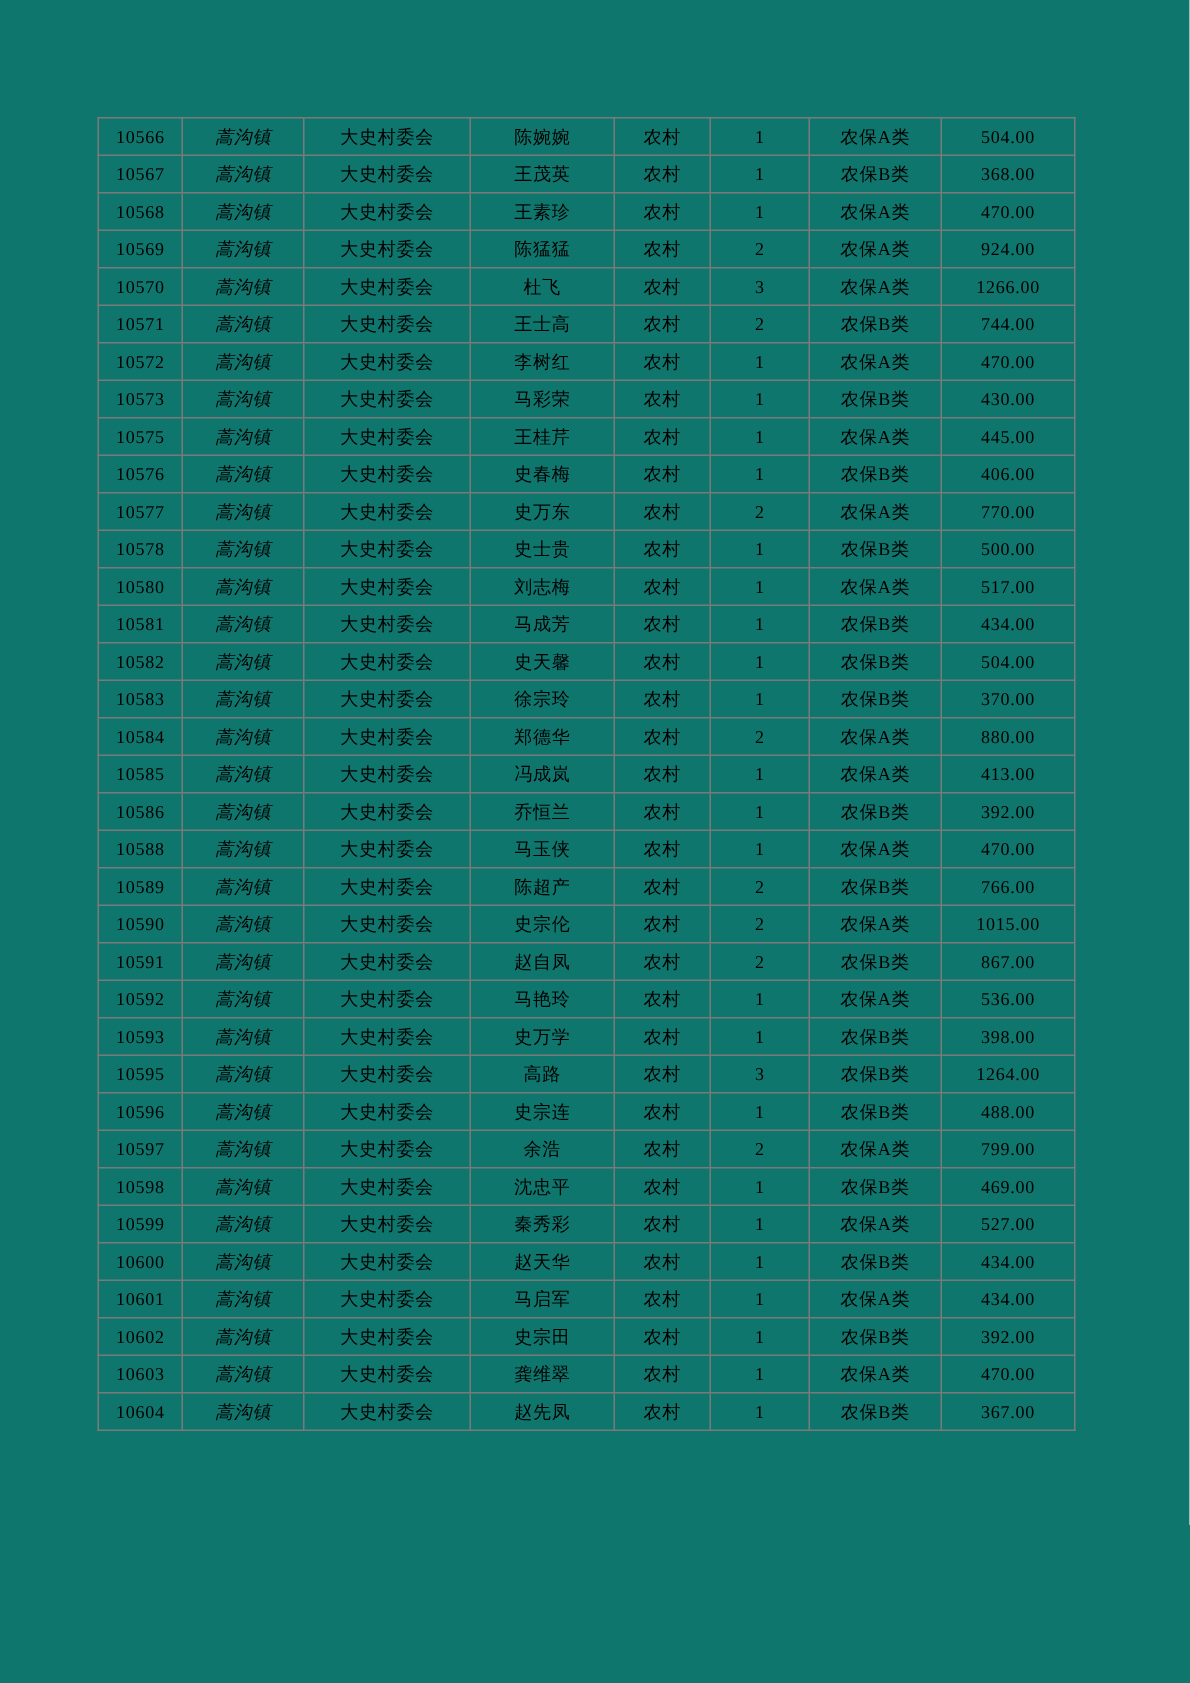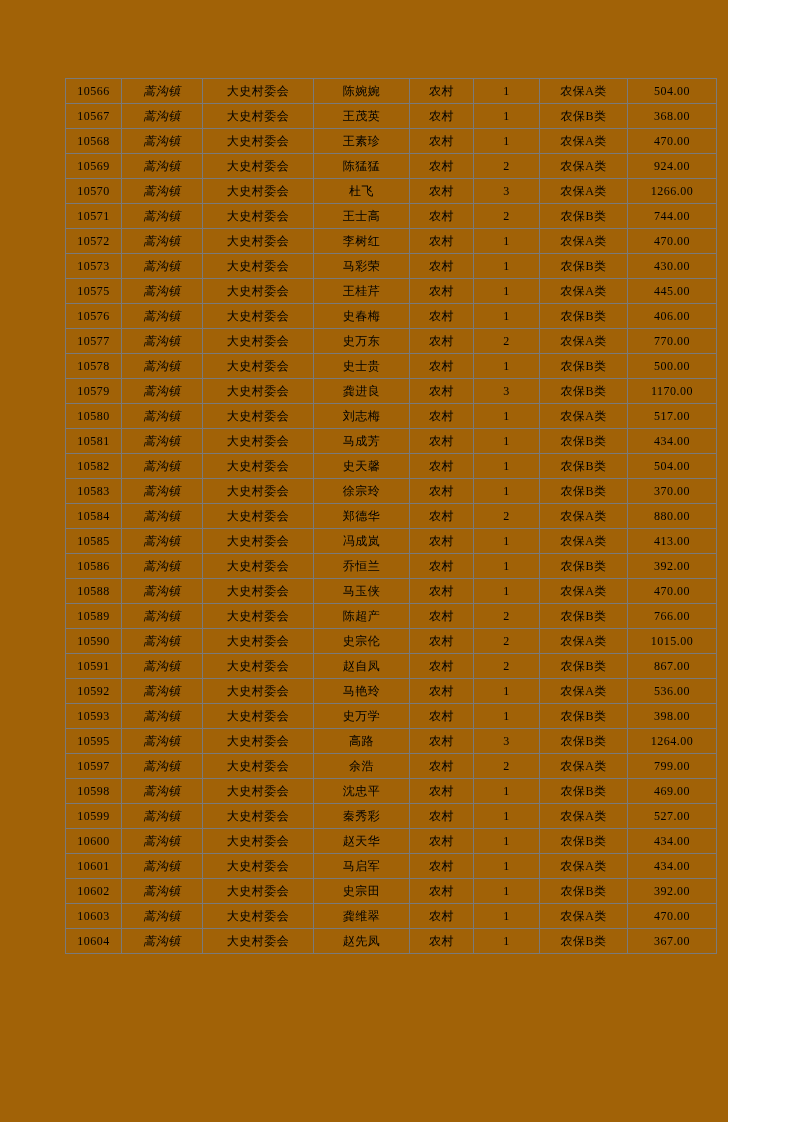--- a/index.html
+++ b/index.html
@@ -11,23 +11,23 @@
     width: 793px;
     height: 1122px;
     position: relative;
     font-family: "Liberation Serif", "DejaVu Serif", serif;
     color: #000000;
   }
   .sheet {
     position: absolute;
     left: 0;
     top: 0;
-    width: 728px;
+    width: 793px;
     height: 1122px;
-    background: #a16207;
+    background: #0f766e;
   }
   table.data-table {
     position: absolute;
     left: 65px;
     top: 78px;
     border-collapse: collapse;
     table-layout: fixed;
     width: 643px;
     font-size: 12px;
   }
@@ -170,168 +170,168 @@
           <td class="col-id">10578</td>
           <td class="col-town">蒿沟镇</td>
           <td class="col-village">大史村委会</td>
           <td class="col-name">史士贵</td>
           <td class="col-type">农村</td>
           <td class="col-count">1</td>
           <td class="col-insurance">农保B类</td>
           <td class="col-amount">500.00</td>
         </tr>
         <tr>
-          <td class="col-id">10579</td>
-          <td class="col-town">蒿沟镇</td>
-          <td class="col-village">大史村委会</td>
-          <td class="col-name">龚进良</td>
+          <td class="col-id">10580</td>
+          <td class="col-town">蒿沟镇</td>
+          <td class="col-village">大史村委会</td>
+          <td class="col-name">刘志梅</td>
+          <td class="col-type">农村</td>
+          <td class="col-count">1</td>
+          <td class="col-insurance">农保A类</td>
+          <td class="col-amount">517.00</td>
+        </tr>
+        <tr>
+          <td class="col-id">10581</td>
+          <td class="col-town">蒿沟镇</td>
+          <td class="col-village">大史村委会</td>
+          <td class="col-name">马成芳</td>
+          <td class="col-type">农村</td>
+          <td class="col-count">1</td>
+          <td class="col-insurance">农保B类</td>
+          <td class="col-amount">434.00</td>
+        </tr>
+        <tr>
+          <td class="col-id">10582</td>
+          <td class="col-town">蒿沟镇</td>
+          <td class="col-village">大史村委会</td>
+          <td class="col-name">史天馨</td>
+          <td class="col-type">农村</td>
+          <td class="col-count">1</td>
+          <td class="col-insurance">农保B类</td>
+          <td class="col-amount">504.00</td>
+        </tr>
+        <tr>
+          <td class="col-id">10583</td>
+          <td class="col-town">蒿沟镇</td>
+          <td class="col-village">大史村委会</td>
+          <td class="col-name">徐宗玲</td>
+          <td class="col-type">农村</td>
+          <td class="col-count">1</td>
+          <td class="col-insurance">农保B类</td>
+          <td class="col-amount">370.00</td>
+        </tr>
+        <tr>
+          <td class="col-id">10584</td>
+          <td class="col-town">蒿沟镇</td>
+          <td class="col-village">大史村委会</td>
+          <td class="col-name">郑德华</td>
+          <td class="col-type">农村</td>
+          <td class="col-count">2</td>
+          <td class="col-insurance">农保A类</td>
+          <td class="col-amount">880.00</td>
+        </tr>
+        <tr>
+          <td class="col-id">10585</td>
+          <td class="col-town">蒿沟镇</td>
+          <td class="col-village">大史村委会</td>
+          <td class="col-name">冯成岚</td>
+          <td class="col-type">农村</td>
+          <td class="col-count">1</td>
+          <td class="col-insurance">农保A类</td>
+          <td class="col-amount">413.00</td>
+        </tr>
+        <tr>
+          <td class="col-id">10586</td>
+          <td class="col-town">蒿沟镇</td>
+          <td class="col-village">大史村委会</td>
+          <td class="col-name">乔恒兰</td>
+          <td class="col-type">农村</td>
+          <td class="col-count">1</td>
+          <td class="col-insurance">农保B类</td>
+          <td class="col-amount">392.00</td>
+        </tr>
+        <tr>
+          <td class="col-id">10588</td>
+          <td class="col-town">蒿沟镇</td>
+          <td class="col-village">大史村委会</td>
+          <td class="col-name">马玉侠</td>
+          <td class="col-type">农村</td>
+          <td class="col-count">1</td>
+          <td class="col-insurance">农保A类</td>
+          <td class="col-amount">470.00</td>
+        </tr>
+        <tr>
+          <td class="col-id">10589</td>
+          <td class="col-town">蒿沟镇</td>
+          <td class="col-village">大史村委会</td>
+          <td class="col-name">陈超产</td>
+          <td class="col-type">农村</td>
+          <td class="col-count">2</td>
+          <td class="col-insurance">农保B类</td>
+          <td class="col-amount">766.00</td>
+        </tr>
+        <tr>
+          <td class="col-id">10590</td>
+          <td class="col-town">蒿沟镇</td>
+          <td class="col-village">大史村委会</td>
+          <td class="col-name">史宗伦</td>
+          <td class="col-type">农村</td>
+          <td class="col-count">2</td>
+          <td class="col-insurance">农保A类</td>
+          <td class="col-amount">1015.00</td>
+        </tr>
+        <tr>
+          <td class="col-id">10591</td>
+          <td class="col-town">蒿沟镇</td>
+          <td class="col-village">大史村委会</td>
+          <td class="col-name">赵自凤</td>
+          <td class="col-type">农村</td>
+          <td class="col-count">2</td>
+          <td class="col-insurance">农保B类</td>
+          <td class="col-amount">867.00</td>
+        </tr>
+        <tr>
+          <td class="col-id">10592</td>
+          <td class="col-town">蒿沟镇</td>
+          <td class="col-village">大史村委会</td>
+          <td class="col-name">马艳玲</td>
+          <td class="col-type">农村</td>
+          <td class="col-count">1</td>
+          <td class="col-insurance">农保A类</td>
+          <td class="col-amount">536.00</td>
+        </tr>
+        <tr>
+          <td class="col-id">10593</td>
+          <td class="col-town">蒿沟镇</td>
+          <td class="col-village">大史村委会</td>
+          <td class="col-name">史万学</td>
+          <td class="col-type">农村</td>
+          <td class="col-count">1</td>
+          <td class="col-insurance">农保B类</td>
+          <td class="col-amount">398.00</td>
+        </tr>
+        <tr>
+          <td class="col-id">10595</td>
+          <td class="col-town">蒿沟镇</td>
+          <td class="col-village">大史村委会</td>
+          <td class="col-name">高路</td>
           <td class="col-type">农村</td>
           <td class="col-count">3</td>
           <td class="col-insurance">农保B类</td>
-          <td class="col-amount">1170.00</td>
-        </tr>
-        <tr>
-          <td class="col-id">10580</td>
-          <td class="col-town">蒿沟镇</td>
-          <td class="col-village">大史村委会</td>
-          <td class="col-name">刘志梅</td>
-          <td class="col-type">农村</td>
-          <td class="col-count">1</td>
-          <td class="col-insurance">农保A类</td>
-          <td class="col-amount">517.00</td>
-        </tr>
-        <tr>
-          <td class="col-id">10581</td>
-          <td class="col-town">蒿沟镇</td>
-          <td class="col-village">大史村委会</td>
-          <td class="col-name">马成芳</td>
-          <td class="col-type">农村</td>
-          <td class="col-count">1</td>
-          <td class="col-insurance">农保B类</td>
-          <td class="col-amount">434.00</td>
-        </tr>
-        <tr>
-          <td class="col-id">10582</td>
-          <td class="col-town">蒿沟镇</td>
-          <td class="col-village">大史村委会</td>
-          <td class="col-name">史天馨</td>
-          <td class="col-type">农村</td>
-          <td class="col-count">1</td>
-          <td class="col-insurance">农保B类</td>
-          <td class="col-amount">504.00</td>
-        </tr>
-        <tr>
-          <td class="col-id">10583</td>
-          <td class="col-town">蒿沟镇</td>
-          <td class="col-village">大史村委会</td>
-          <td class="col-name">徐宗玲</td>
-          <td class="col-type">农村</td>
-          <td class="col-count">1</td>
-          <td class="col-insurance">农保B类</td>
-          <td class="col-amount">370.00</td>
-        </tr>
-        <tr>
-          <td class="col-id">10584</td>
-          <td class="col-town">蒿沟镇</td>
-          <td class="col-village">大史村委会</td>
-          <td class="col-name">郑德华</td>
-          <td class="col-type">农村</td>
-          <td class="col-count">2</td>
-          <td class="col-insurance">农保A类</td>
-          <td class="col-amount">880.00</td>
-        </tr>
-        <tr>
-          <td class="col-id">10585</td>
-          <td class="col-town">蒿沟镇</td>
-          <td class="col-village">大史村委会</td>
-          <td class="col-name">冯成岚</td>
-          <td class="col-type">农村</td>
-          <td class="col-count">1</td>
-          <td class="col-insurance">农保A类</td>
-          <td class="col-amount">413.00</td>
-        </tr>
-        <tr>
-          <td class="col-id">10586</td>
-          <td class="col-town">蒿沟镇</td>
-          <td class="col-village">大史村委会</td>
-          <td class="col-name">乔恒兰</td>
-          <td class="col-type">农村</td>
-          <td class="col-count">1</td>
-          <td class="col-insurance">农保B类</td>
-          <td class="col-amount">392.00</td>
-        </tr>
-        <tr>
-          <td class="col-id">10588</td>
-          <td class="col-town">蒿沟镇</td>
-          <td class="col-village">大史村委会</td>
-          <td class="col-name">马玉侠</td>
-          <td class="col-type">农村</td>
-          <td class="col-count">1</td>
-          <td class="col-insurance">农保A类</td>
-          <td class="col-amount">470.00</td>
-        </tr>
-        <tr>
-          <td class="col-id">10589</td>
-          <td class="col-town">蒿沟镇</td>
-          <td class="col-village">大史村委会</td>
-          <td class="col-name">陈超产</td>
-          <td class="col-type">农村</td>
-          <td class="col-count">2</td>
-          <td class="col-insurance">农保B类</td>
-          <td class="col-amount">766.00</td>
-        </tr>
-        <tr>
-          <td class="col-id">10590</td>
-          <td class="col-town">蒿沟镇</td>
-          <td class="col-village">大史村委会</td>
-          <td class="col-name">史宗伦</td>
-          <td class="col-type">农村</td>
-          <td class="col-count">2</td>
-          <td class="col-insurance">农保A类</td>
-          <td class="col-amount">1015.00</td>
-        </tr>
-        <tr>
-          <td class="col-id">10591</td>
-          <td class="col-town">蒿沟镇</td>
-          <td class="col-village">大史村委会</td>
-          <td class="col-name">赵自凤</td>
-          <td class="col-type">农村</td>
-          <td class="col-count">2</td>
-          <td class="col-insurance">农保B类</td>
-          <td class="col-amount">867.00</td>
-        </tr>
-        <tr>
-          <td class="col-id">10592</td>
-          <td class="col-town">蒿沟镇</td>
-          <td class="col-village">大史村委会</td>
-          <td class="col-name">马艳玲</td>
-          <td class="col-type">农村</td>
-          <td class="col-count">1</td>
-          <td class="col-insurance">农保A类</td>
-          <td class="col-amount">536.00</td>
-        </tr>
-        <tr>
-          <td class="col-id">10593</td>
-          <td class="col-town">蒿沟镇</td>
-          <td class="col-village">大史村委会</td>
-          <td class="col-name">史万学</td>
-          <td class="col-type">农村</td>
-          <td class="col-count">1</td>
-          <td class="col-insurance">农保B类</td>
-          <td class="col-amount">398.00</td>
-        </tr>
-        <tr>
-          <td class="col-id">10595</td>
-          <td class="col-town">蒿沟镇</td>
-          <td class="col-village">大史村委会</td>
-          <td class="col-name">高路</td>
-          <td class="col-type">农村</td>
-          <td class="col-count">3</td>
-          <td class="col-insurance">农保B类</td>
           <td class="col-amount">1264.00</td>
+        </tr>
+        <tr>
+          <td class="col-id">10596</td>
+          <td class="col-town">蒿沟镇</td>
+          <td class="col-village">大史村委会</td>
+          <td class="col-name">史宗连</td>
+          <td class="col-type">农村</td>
+          <td class="col-count">1</td>
+          <td class="col-insurance">农保B类</td>
+          <td class="col-amount">488.00</td>
         </tr>
         <tr>
           <td class="col-id">10597</td>
           <td class="col-town">蒿沟镇</td>
           <td class="col-village">大史村委会</td>
           <td class="col-name">余浩</td>
           <td class="col-type">农村</td>
           <td class="col-count">2</td>
           <td class="col-insurance">农保A类</td>
           <td class="col-amount">799.00</td>

